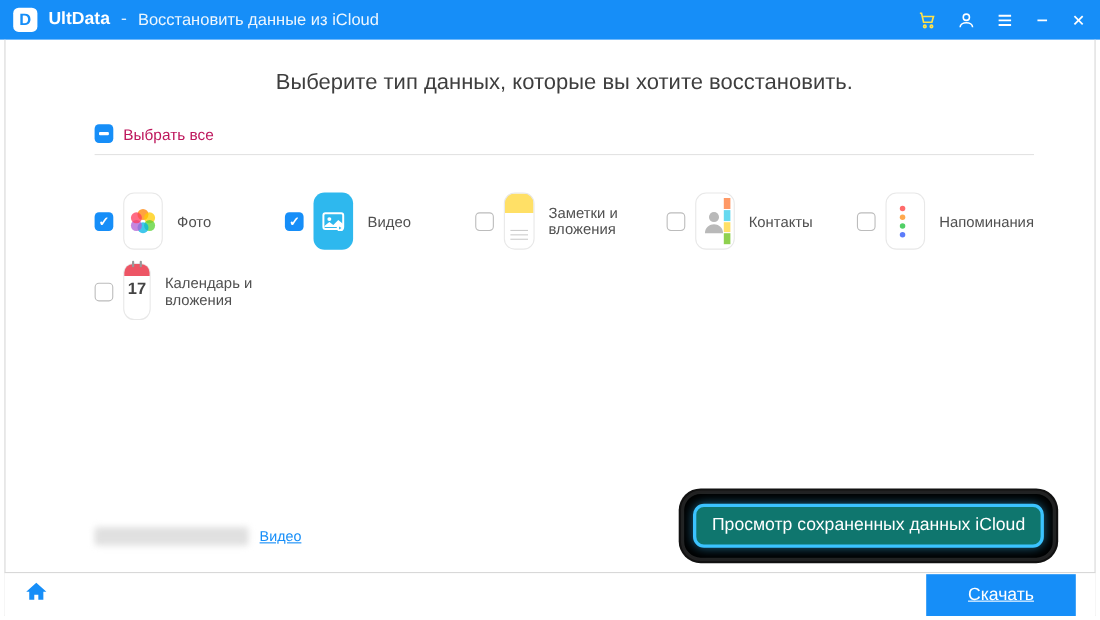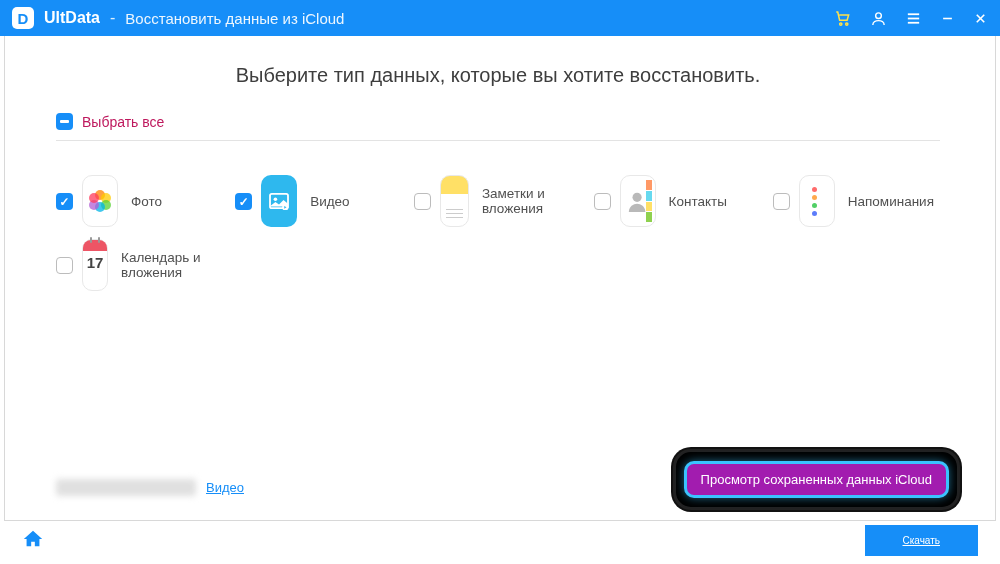--- a/index.html
+++ b/index.html
@@ -28,20 +28,21 @@
     .app-name { font-size: 16px; font-weight: 600; }
     .title-sep { margin: 0 10px; opacity: 0.85; }
     .breadcrumb { font-size: 15px; opacity: 0.92; }
     .titlebar-right { margin-left: auto; display: flex; align-items: center; gap: 18px; }
     .titlebar-icon { cursor: pointer; display: flex; align-items: center; justify-content: center; }
     
     .content {
       padding: 28px 60px 0 56px;
       height: calc(100% - 36px - 40px - 4px);
       position: relative;
+      margin-left: 30px;
     }
     .page-title {
       text-align: center;
       font-size: 20px;
       color: #3e3e3e;
       margin-bottom: 26px;
       font-weight: 400;
     }
     
     .select-all-row {
@@ -134,25 +135,25 @@
       position: absolute;
       bottom: 10px;
       right: 40px;
       padding: 9px 8px;
       background: #000;
       border-radius: 18px;
       border: 3px solid #222;
       box-shadow: 0 0 0 2px #111;
     }
     .view-button {
-      background: #a21caf;
+      background: #0f766e;
       color: #fff;
       border: 3.5px solid #3bc3ff;
       padding: 8px 14px;
-      font-size: 13px;
+      font-size: 16px;
       border-radius: 10px;
       box-shadow: 0 0 10px #3bc3ff88;
       cursor: pointer;
       text-align: right;
     }
     
     .bottombar {
       position: absolute;
       bottom: 4px;
       left: 4px;
@@ -164,21 +165,21 @@
       padding: 0 18px;
       background: #fff;
     }
     .home-icon { cursor: pointer; }
     .download-btn {
       margin-left: auto;
       background: #168ef8;
       color: #fff;
       border: none;
       padding: 10px 38px;
-      font-size: 10px;
+      font-size: 16px;
       cursor: pointer;
       text-decoration: underline;
     }
     .outer-border {
       position: absolute;
       top: 36px; left: 4px; right: 4px; bottom: 4px;
       border: 1px solid #d8d8d8;
       border-top: none;
       pointer-events: none;
     }

